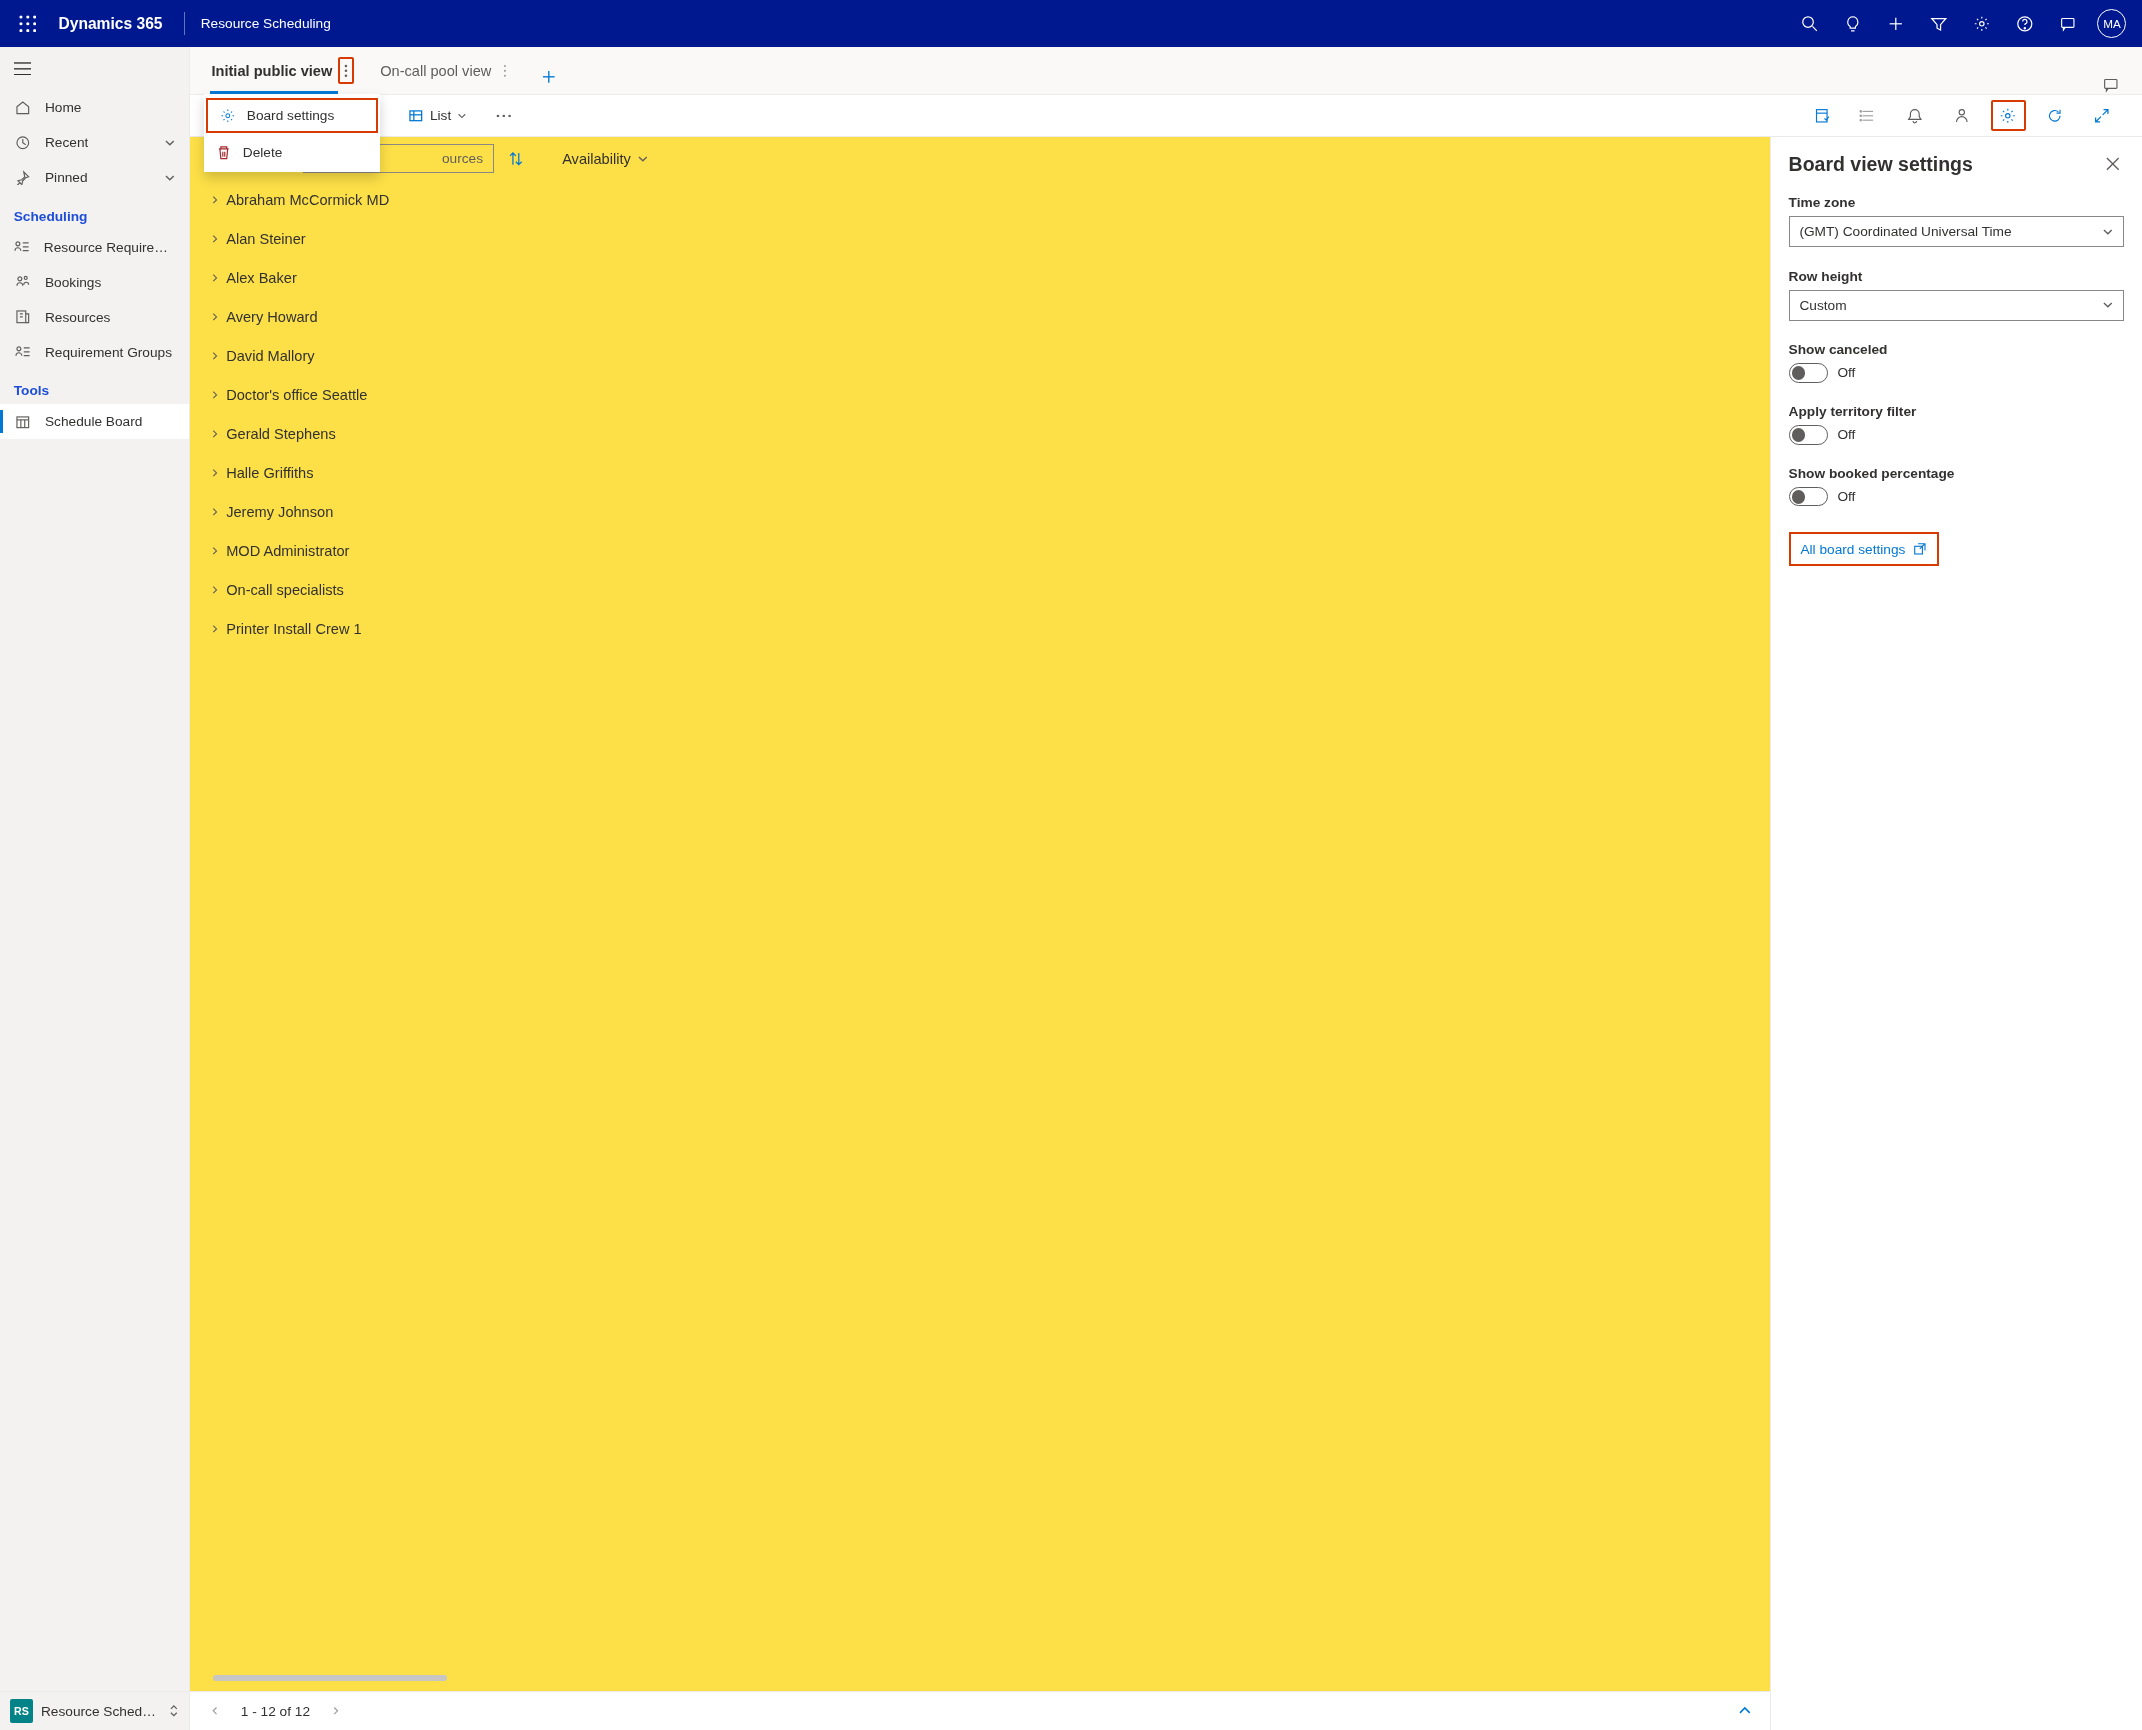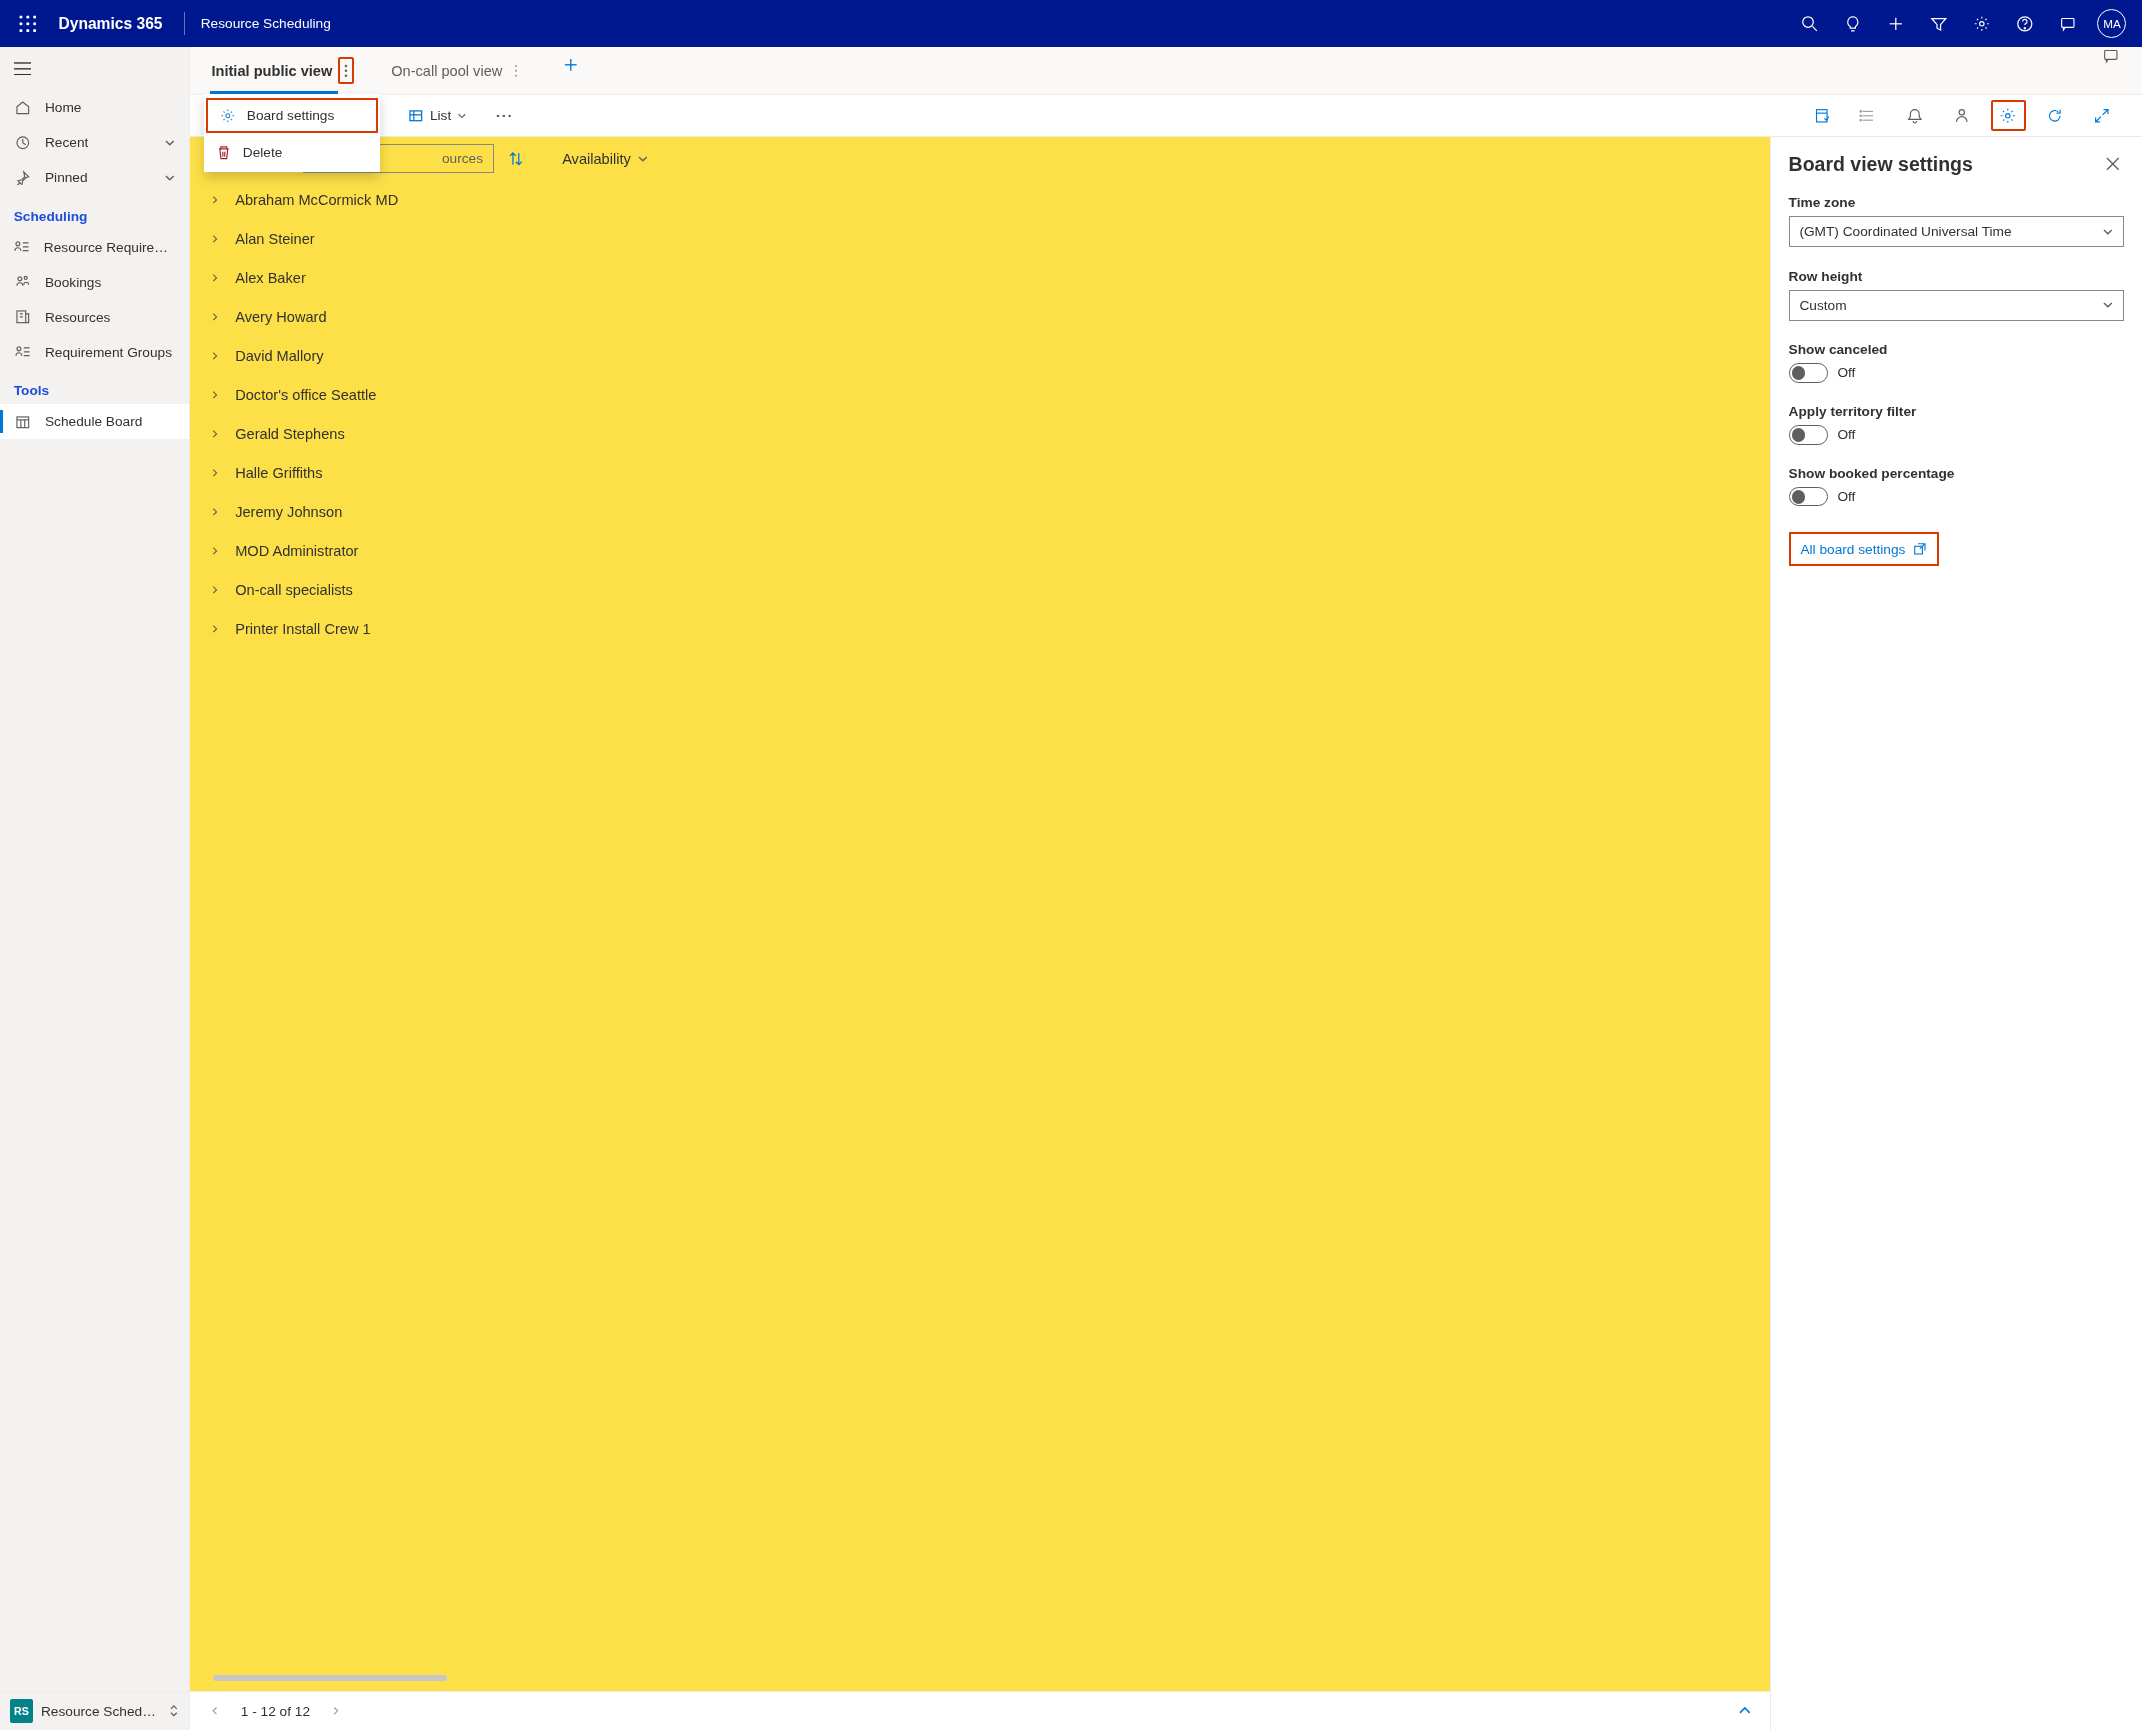--- a/index.html
+++ b/index.html
@@ -29,21 +29,21 @@
     .nav-chevron { margin-left: auto; color: #605e5c; }
     .nav-section-title { padding: 13.7px 13.7px 5.9px 13.7px; font-weight: 600; color: #1d4ed8; font-size: 13.7px; }
     .nav-footer { margin-top: auto; border-top: 1px solid #edebe9; height: 39px; display: flex; align-items: center; padding: 0 9.8px; gap: 7.8px; }
     .nav-footer-badge { width: 23.4px; height: 23.4px; background: #038387; color: #fff; display: flex; align-items: center; justify-content: center; font-size: 10.7px; font-weight: 600; border-radius: 2px; }
     .nav-footer-label { flex: 1; white-space: nowrap; overflow: hidden; text-overflow: ellipsis; font-size: 13.7px; }
     
     
     .main { flex: 1; display: flex; flex-direction: column; background: #faf9f8; position: relative; }
     
     
-    .tab-bar { height: 47px; display: flex; align-items: flex-start; padding: 0 13.7px; gap: 12px; position: relative; }
+    .tab-bar { height: 47px; display: flex; align-items: flex-end; padding: 0 13.7px; gap: 1px; position: relative; }
     .tab { height: 47px; display: flex; align-items: center; padding: 0 5.9px 0 7.8px; gap: 5.9px; cursor: pointer; position: relative; }
     .tab-label { font-size: 14.6px; color: #605e5c; }
     .tab.active .tab-label { font-weight: 600; color: #323130; }
     .tab.active::after { content: ''; position: absolute; left: 5.9px; right: 21.5px; bottom: 0; height: 2.9px; background: #0078d4; }
     .tab-more { width: 15.6px; height: 27px; display: flex; align-items: center; justify-content: center; color: #605e5c; }
     .tab-more.hl { border: 2px solid #d83b01; border-radius: 2px; }
     .tab-add { width: 35px; height: 35px; display: flex; align-items: center; justify-content: center; color: #0078d4; cursor: pointer; margin-left: 11.7px; }
     .tab-right-icon { margin-left: auto; width: 35px; display: flex; align-items: center; justify-content: center; }
     
     
@@ -62,21 +62,21 @@
     
     
     .content-row { display: flex; flex: 1; overflow: hidden; }
     
     
     .resource-area { flex: 1; display: flex; flex-direction: column; background: #fde047; position: relative; }
     .filter-bar { height: 43px; display: flex; align-items: center; padding: 0 13.7px; gap: 15.6px; }
     .search-box { border: 1px solid #8a8886; height: 29px; width: 191px; padding: 0 9.8px; display: flex; align-items: center; justify-content: flex-end; color: #605e5c; margin-left: 66px; }
     .sort-dropdown { display: flex; align-items: center; gap: 5.9px; cursor: pointer; margin-left: 23.4px; font-size: 14.6px; }
     .list { flex: 1; overflow-y: auto; }
-    .list-item { height: 39px; display: flex; align-items: center; padding: 0 13.7px 0 19.5px; gap: 14px; cursor: pointer; }
+    .list-item { height: 39px; display: flex; align-items: center; padding: 0 13.7px 0 19.5px; gap: 5px; cursor: pointer; }
     .chev-right { color: #605e5c; width: 11.7px; display: flex; justify-content: center; }
     .list-label { font-size: 14.6px; }
     .h-scroll { height: 7.8px; background: transparent; margin: 3.9px 13.7px 7.8px; position: relative; }
     .h-scroll-thumb { position: absolute; left: 9.8px; width: 234px; height: 5.9px; background: #c8c6c4; border-radius: 2.9px; }
     
     
     .settings-panel { width: 372px; border-left: 1px solid #edebe9; background: #fff; display: flex; flex-direction: column; padding: 15.6px 17.6px; overflow-y: auto; }
     .settings-title-row { display: flex; align-items: center; justify-content: space-between; margin-bottom: 19.5px; }
     .settings-title { font-size: 19.5px; font-weight: 600; }
     .close-x { cursor: pointer; color: #605e5c; width: 23.4px; height: 23.4px; display: flex; align-items: center; justify-content: center; }

